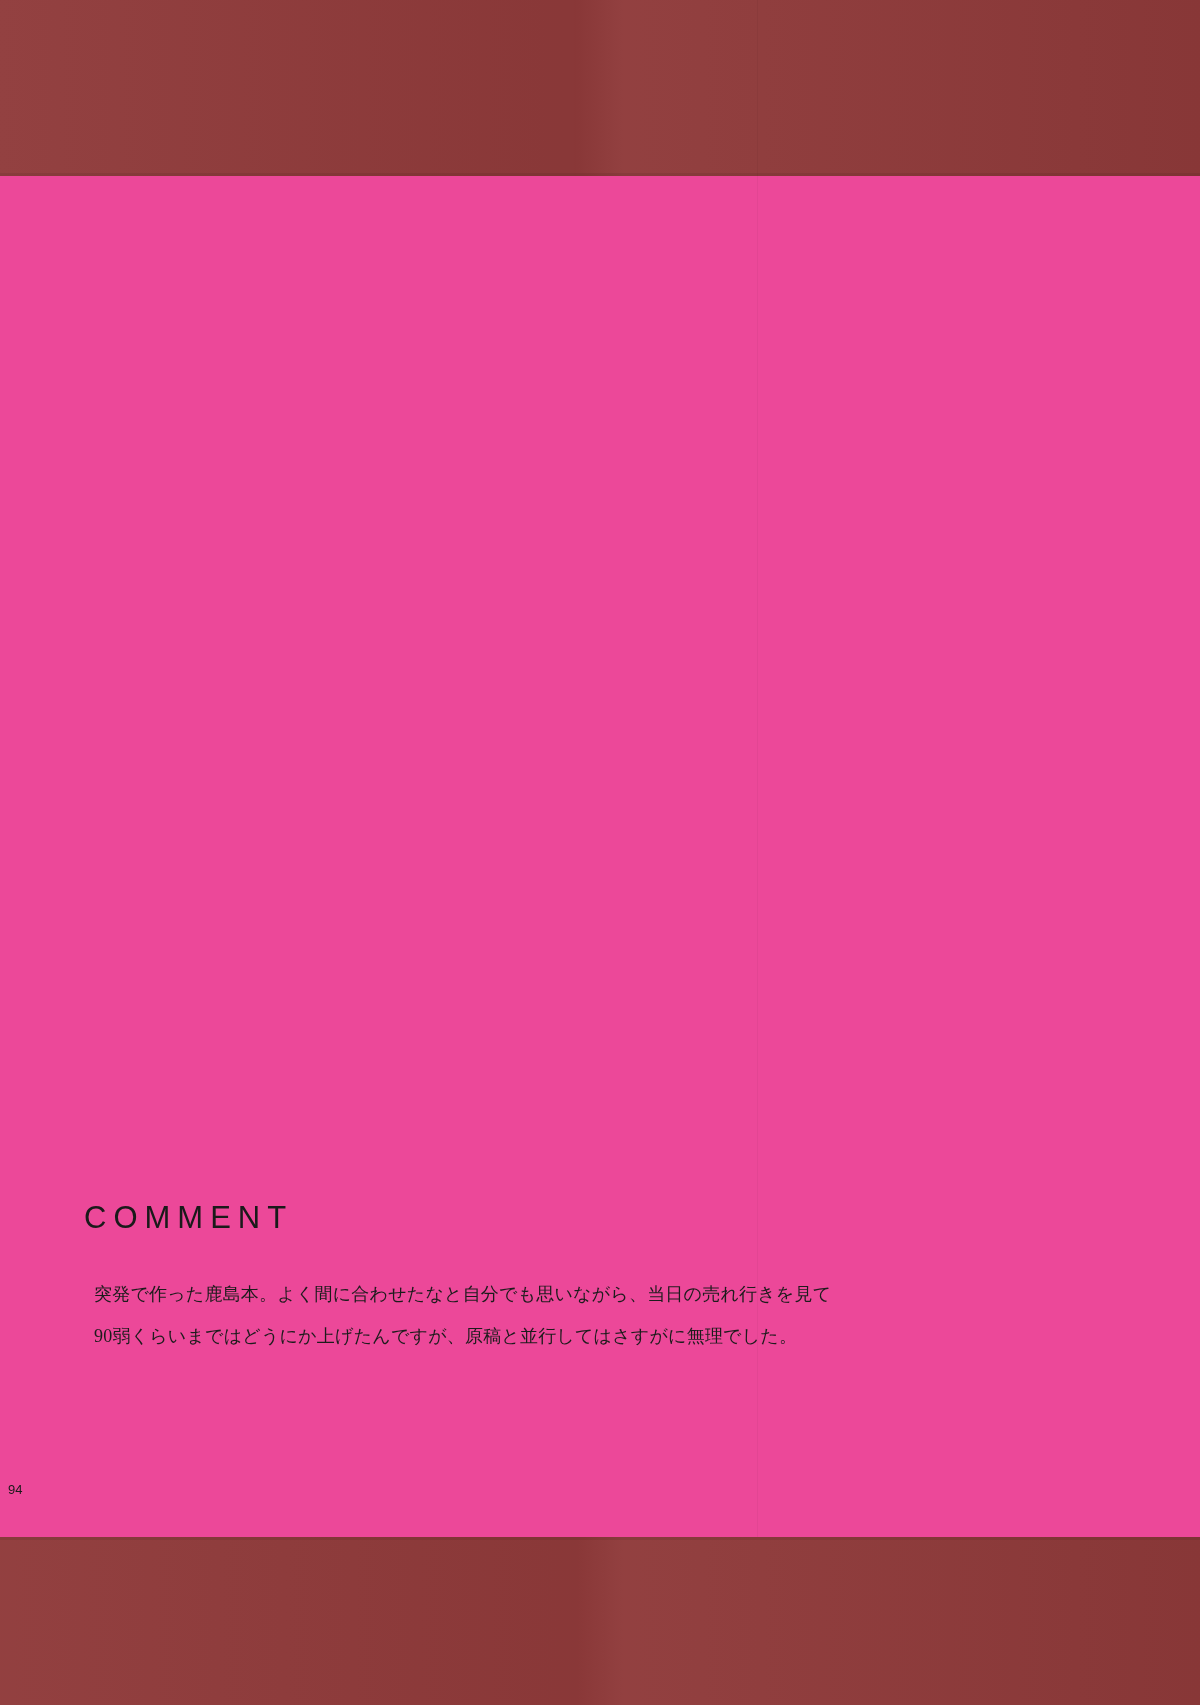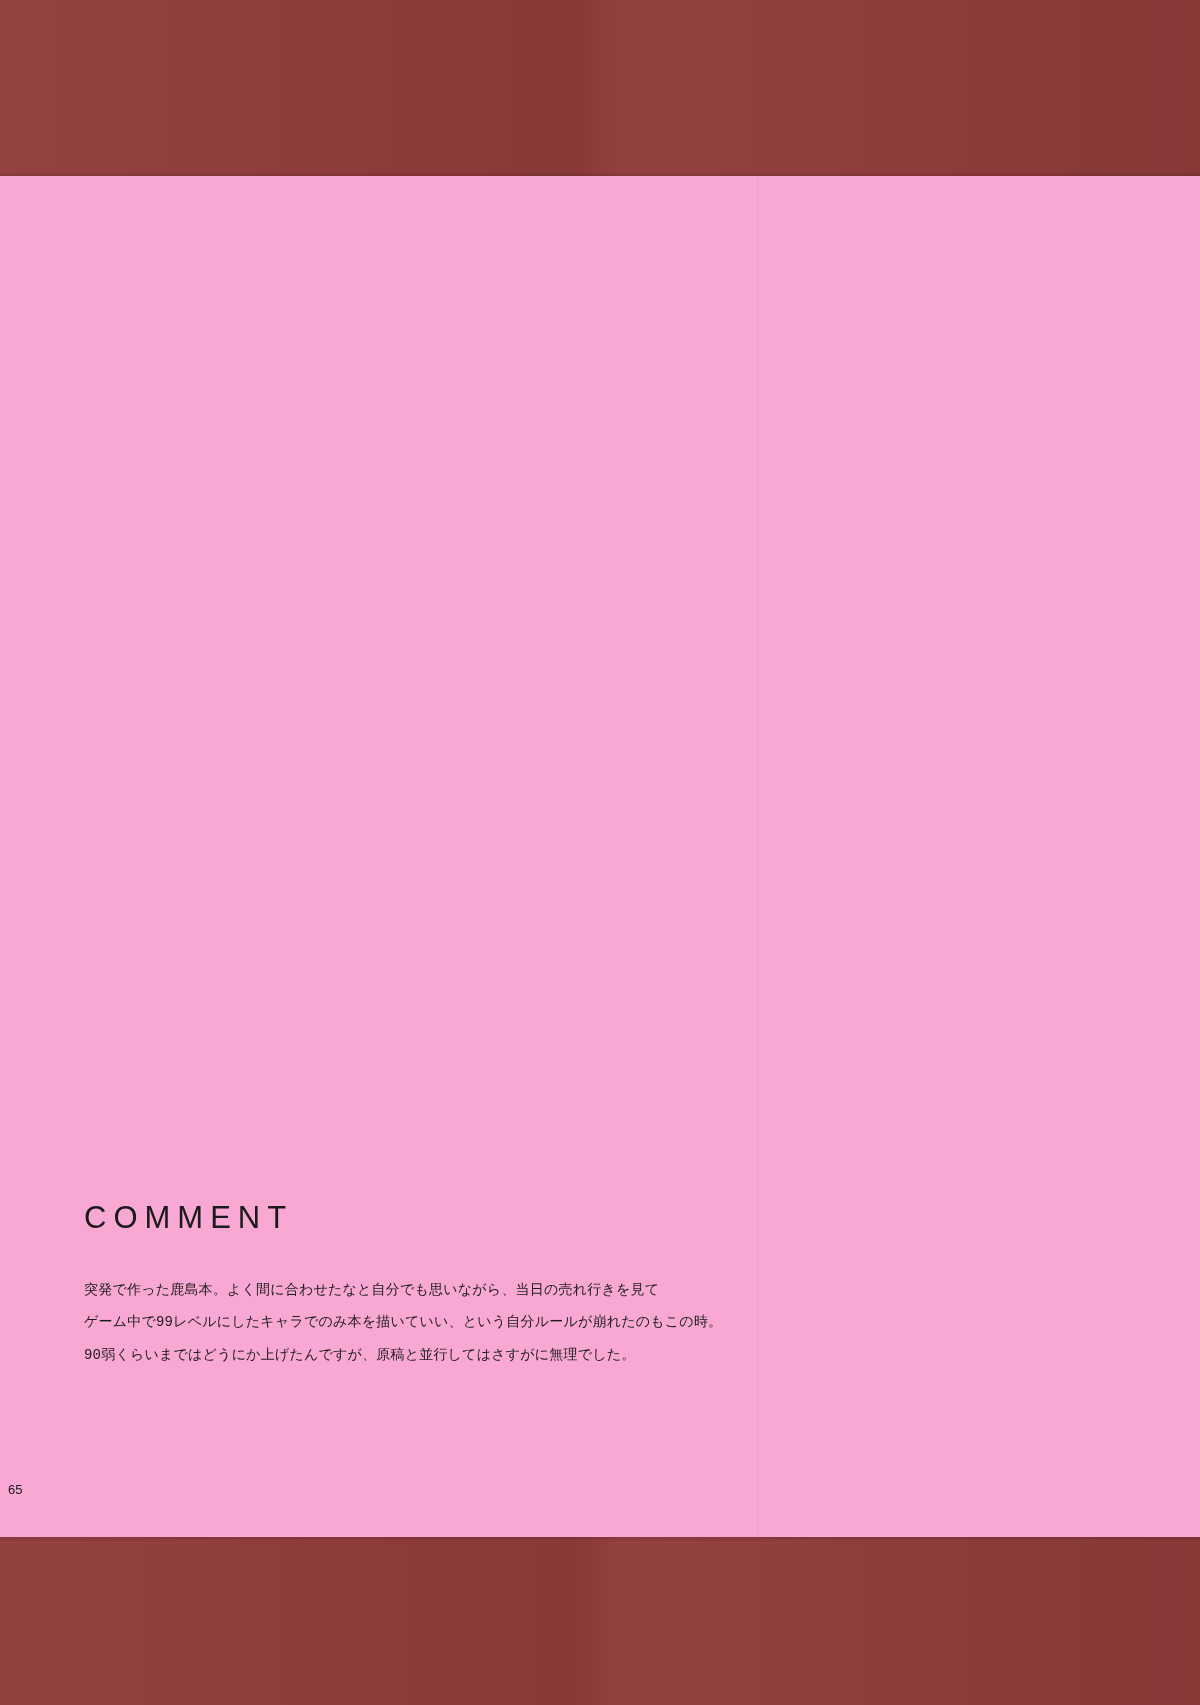--- a/index.html
+++ b/index.html
@@ -10,21 +10,21 @@
   body {
     width: 1200px;
     height: 1705px;
     position: relative;
     overflow: hidden;
     font-family: "Liberation Sans", sans-serif;
   }
   .page {
     position: absolute;
     inset: 0;
-    background: #f9a8d4;
+    background: #ec4899;
   }
   
   .band-top {
     position: absolute;
     left: 0;
     top: 0;
     width: 1200px;
     height: 176px;
     background: #8f3a3a;
     background-image:
@@ -73,25 +73,26 @@
   }
   .comment-heading {
     font-size: 31px;
     letter-spacing: 7px;
     color: #1a1a1a;
     font-weight: 400;
     margin: 0 0 38px 0;
     font-family: "Liberation Sans", sans-serif;
   }
   .comment-body {
-    font-size: 14px;
+    font-size: 18px;
     line-height: 2.32;
     color: #1c1c1c;
-    font-family: Liberation Mono, monospace;
+    font-family: Liberation Serif, serif;
     letter-spacing: 0.2px;
+    margin-left: 10px;
   }
   .comment-body .line {
     display: block;
     white-space: pre;
   }
   
   .folio {
     position: absolute;
     left: 8px;
     top: 1482px;
@@ -106,22 +107,21 @@
 <div class="page">
 
   <div class="band-top"></div>
 
   <div class="gutter"></div>
 
   <div class="comment-area">
     <h1 class="comment-heading">COMMENT</h1>
     <div class="comment-body">
       <span class="line">突発で作った鹿島本。よく間に合わせたなと自分でも思いながら、当日の売れ行きを見て</span>
-      <span class="line">ゲーム中で99レベルにしたキャラでのみ本を描いていい、という自分ルールが崩れたのもこの時。</span>
       <span class="line">90弱くらいまではどうにか上げたんですが、原稿と並行してはさすがに無理でした。</span>
     </div>
   </div>
 
-  <div class="folio">65</div>
+  <div class="folio">94</div>
 
   <div class="band-bottom"></div>
 
 </div>
 
 </body></html>

